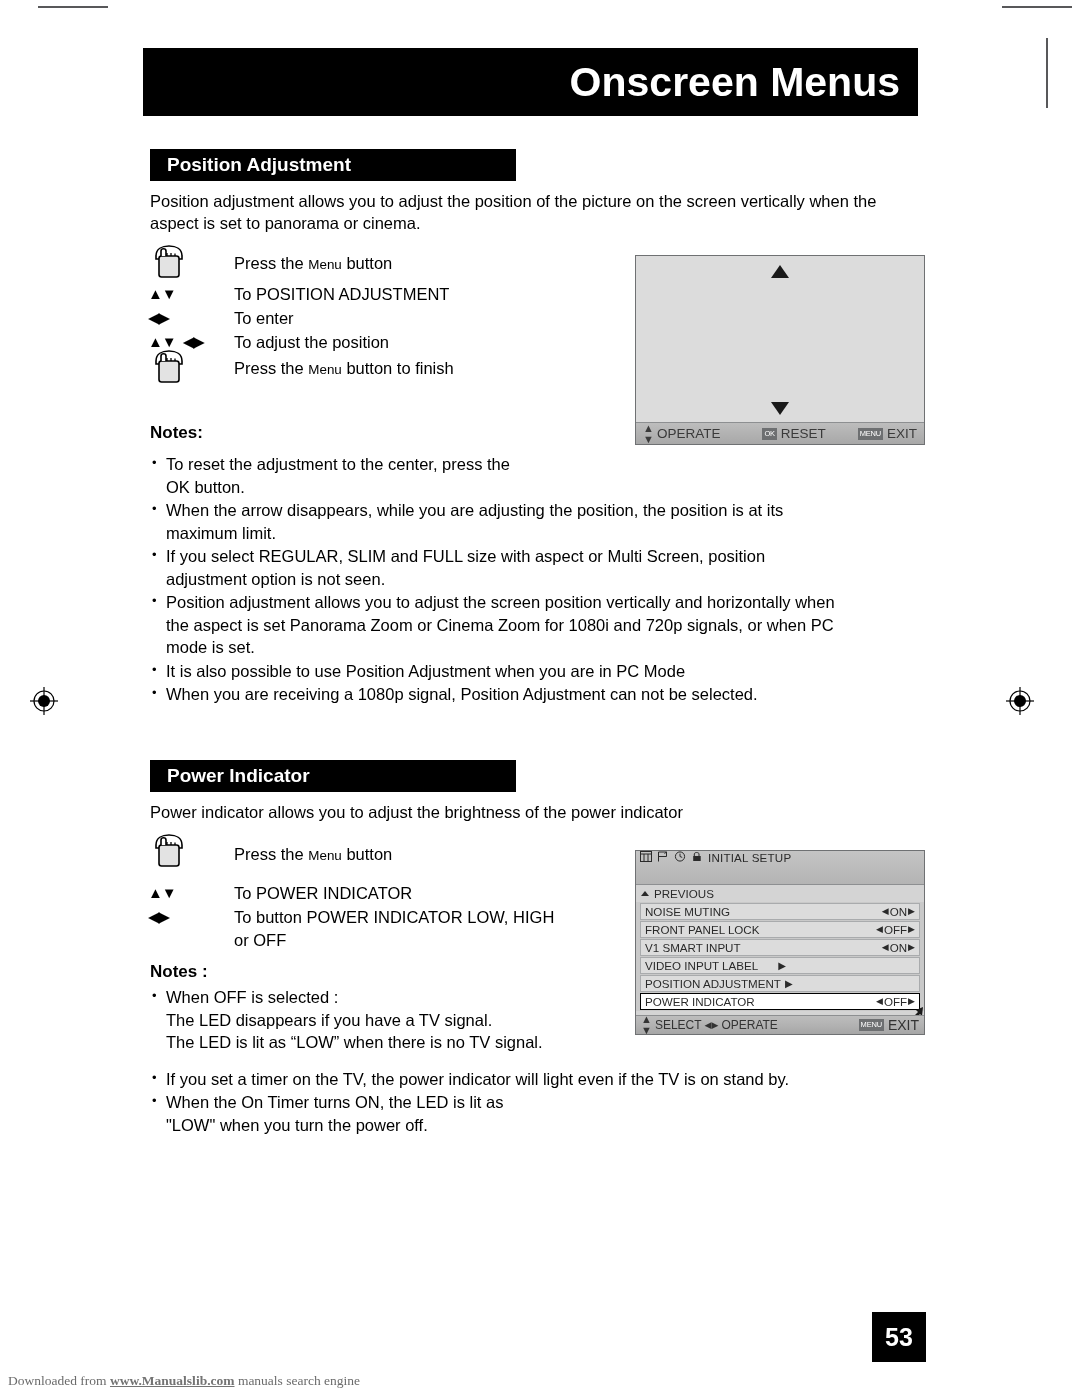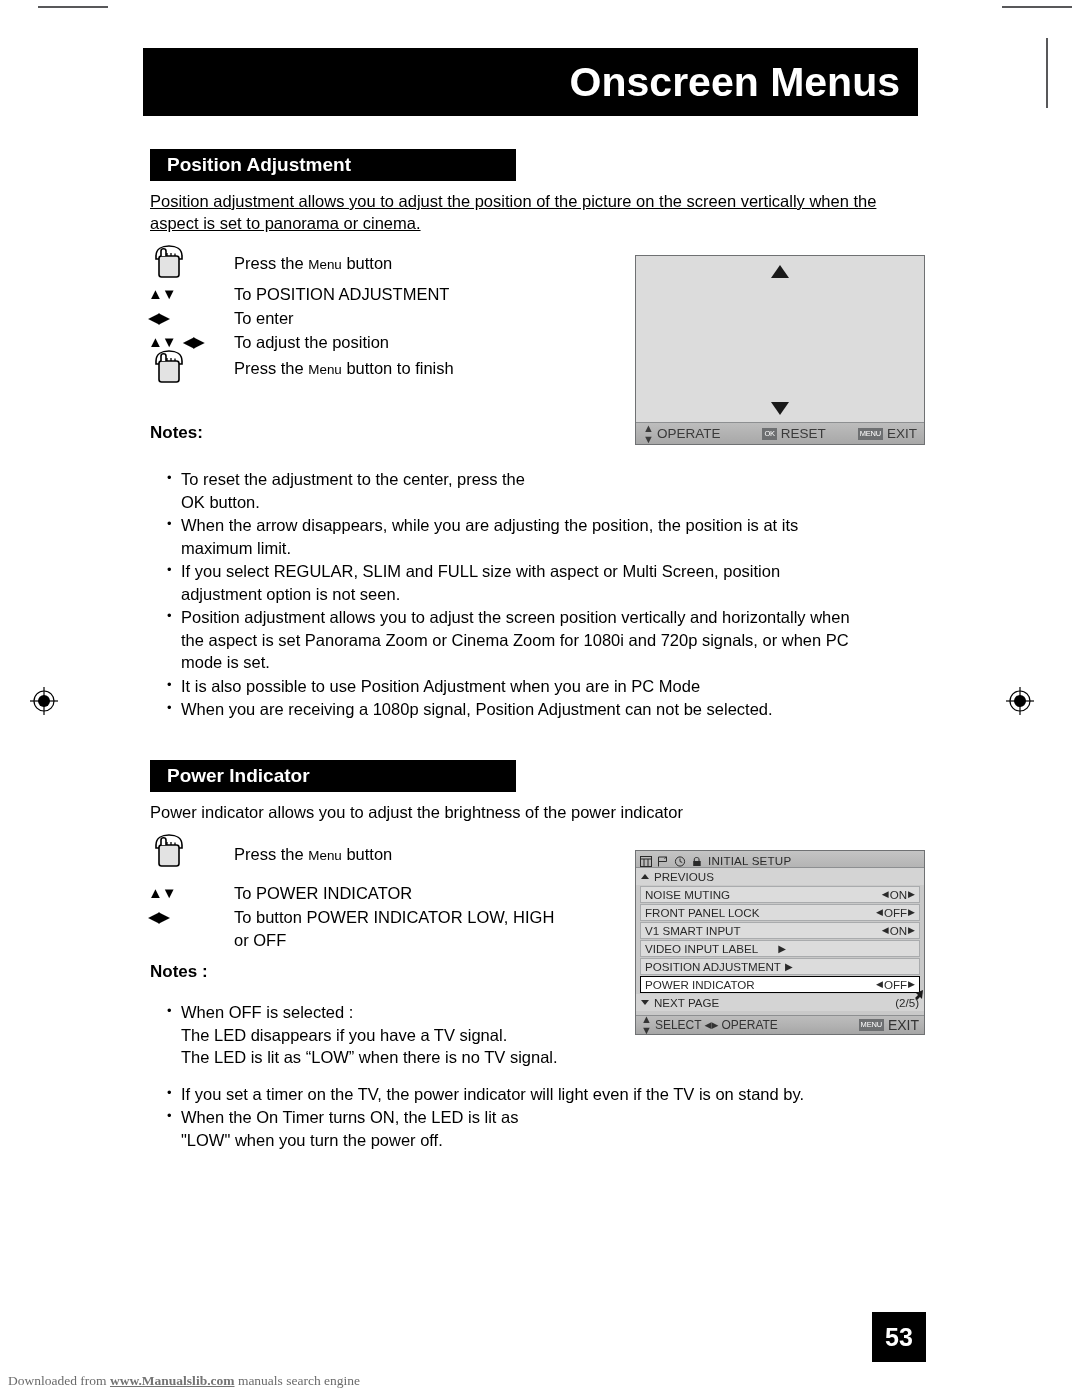--- a/index.html
+++ b/index.html
@@ -111,21 +111,21 @@
 
   
   .notes-title {
     position: absolute;
     font-size: 17px;
     font-weight: bold;
   }
   .notes-list {
     position: absolute;
     list-style: none;
-    margin: 15px;
+    margin: 0;
     padding: 0;
   }
   .notes-list li {
     position: relative;
     padding-left: 16px;
     font-size: 16.5px;
     line-height: 22.5px;
     margin-bottom: 1px;
     white-space: pre-line;
   }
@@ -207,25 +207,25 @@
     top: 850px;
     width: 290px;
     height: 185px;
     background: #c9c9c9;
     border: 1px solid #6f7173;
     box-sizing: border-box;
     font-size: 11.6px;
     color: #2a2a2a;
   }
   .osd2-title {
-    height: 17px;
+    height: 34px;
     background: linear-gradient(180deg,#c4c4c4,#b4b4b4);
     border-bottom: 1px solid #8d8f91;
     display: flex;
-    align-items: flex-end;
+    align-items: flex-start;
     padding: 0 4px;
     gap: 5px;
     box-sizing: border-box;
   }
   .osd2-title-text { font-size: 11.6px; letter-spacing: 0.2px; }
   .tabicon svg { display: block; }
 
   .osd2-prev {
     height: 17px;
     display: flex;
@@ -367,21 +367,21 @@
 </div>
 
 <div class="page-banner">
   <span class="page-banner-title">Onscreen Menus</span>
 </div>
 
 <div class="section-bar" style="left:150px;top:149px;width:366px;">
   <span class="section-bar-label">Position Adjustment</span>
 </div>
 
-<div class="para" style="left:150px;top:190px;width:764px;text-decoration:underline;">Position adjustment allows you to adjust the position of the picture on the screen vertically when the aspect is set to panorama or cinema.</div>
+<div class="para" style="left:150px;top:190px;width:764px;">Position adjustment allows you to adjust the position of the picture on the screen vertically when the aspect is set to panorama or cinema.</div>
 
 <div class="steps" style="left:148px;top:251px;">
 
   <div class="step-row">
     <span class="step-icon hand-icon">
       <svg width="42" height="38" viewBox="0 0 42 38">
         <path d="M8 12 C8 5, 14 2, 21 2 C28 2, 34 5, 34 12 L34 15 L8 15 Z" fill="#ffffff" stroke="#000" stroke-width="1.6"></path>
         <rect x="11" y="12" width="20" height="21" rx="2.5" fill="#e3e3e3" stroke="#000" stroke-width="1.6"></rect>
         <path d="M13 12 L13 7 C13 4, 18 4, 18 7 L18 12" fill="#ffffff" stroke="#000" stroke-width="1.6"></path>
         <path d="M19 12 L19 9" stroke="#000" stroke-width="1.3"></path>

